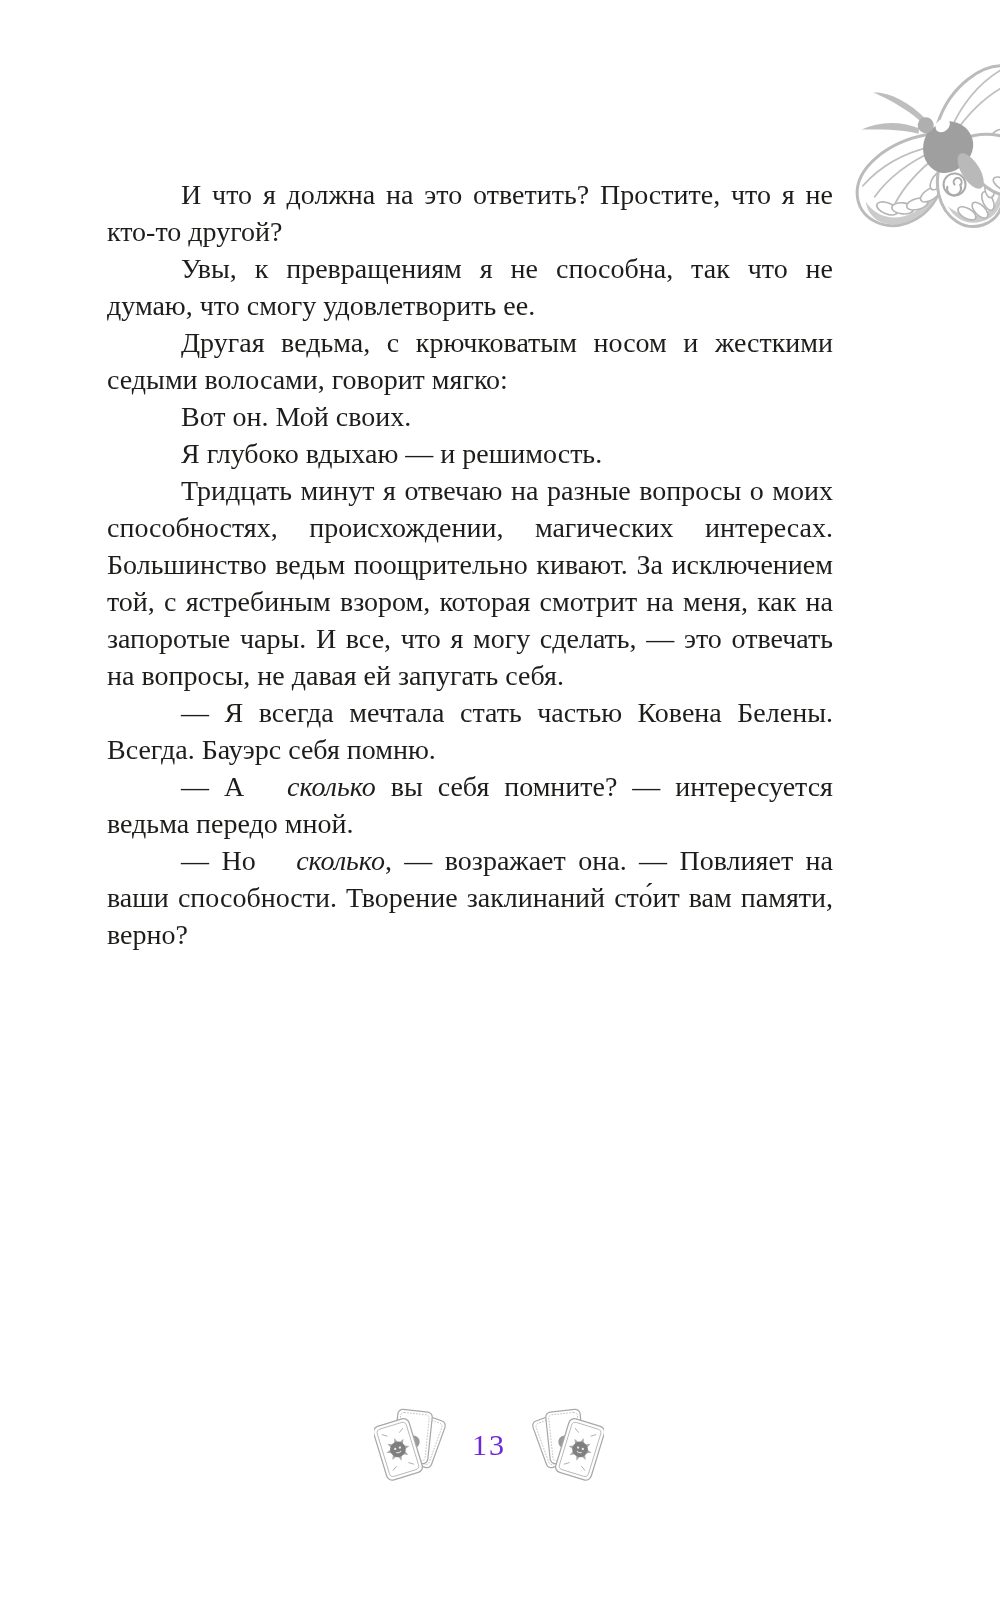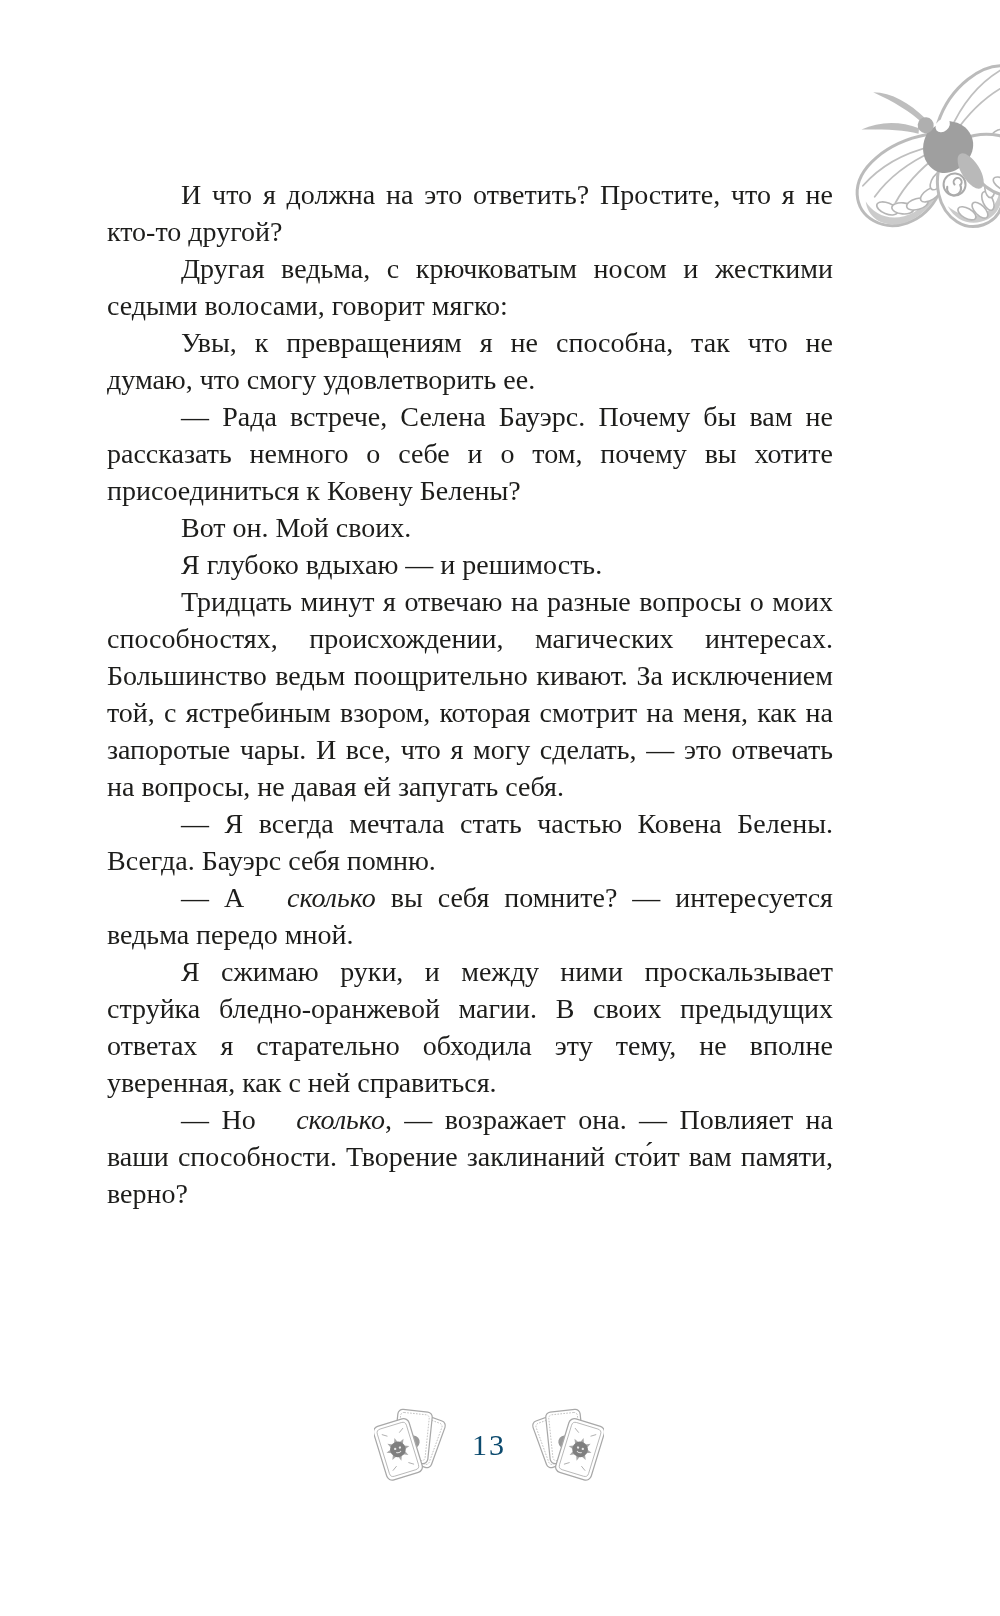--- a/index.html
+++ b/index.html
@@ -44,21 +44,21 @@
     justify-content: center;
     align-items: flex-start;
     gap: 24px;
     transform: translateX(-11px);
   }
   .cards { width: 74px; height: 84px; }
   .cards.mirrored { transform: scaleX(-1); }
   .page-number {
     font-size: 30px;
     line-height: 1;
-    color: #0c4a6e;
+    color: #6d28d9;
     margin-top: 22px;
     letter-spacing: 2px;
   }
   .defs-holder { position: absolute; width: 0; height: 0; overflow: hidden; }
 </style>
 </head>
 <body>
 
 <div class="page">
 
@@ -156,29 +156,27 @@
 
       <path d="M112 70 C 92 76 84 96 94 110 C 104 122 128 122 138 108 C 146 96 142 80 128 72 Z" fill="#8f8f8f"></path>
       <ellipse cx="126" cy="75" rx="8" ry="6" fill="#ffffff"></ellipse>
       <circle cx="113" cy="64" r="8" fill="#a2a2a2"></circle>
       <ellipse cx="118" cy="128" rx="9" ry="20" fill="#adadad" transform="rotate(8 118 128)"></ellipse>
     </g>
   </svg>
 
   <div class="text-block">
     <p>И что я должна на это ответить? Простите, что я не кто-то другой?</p>
+    <p>Увы, к превращениям я не способна, так что не думаю, что смогу удовлетворить ее.</p>
     <p>Другая ведьма, с крючковатым носом и жесткими седыми волосами, говорит мягко:</p>
-    <p>Увы, к превращениям я не способна, так что не думаю, что смогу удовлетворить ее.</p>
-    <p>— Рада встрече, Селена Бауэрс. Почему бы вам не рассказать немного о себе и о том, почему вы хотите присоединиться к Ковену Белены?</p>
     <p>Вот он. Мой своих.</p>
     <p>Я глубоко вдыхаю — и решимость.</p>
     <p>Тридцать минут я отвечаю на разные вопросы о моих способностях, происхождении, магических интересах. Большинство ведьм поощрительно кивают. За исключением той, с ястребиным взором, которая смотрит на меня, как на запоротые чары. И все, что я могу сделать, — это отвечать на вопросы, не давая ей запугать себя.</p>
     <p>— Я всегда мечтала стать частью Ковена Белены. Всегда. Бауэрс себя помню.</p>
     <p><span>— А </span><em>сколько</em><span> вы себя помните? — интересуется ведьма передо мной.</span></p>
-    <p>Я сжимаю руки, и между ними проскальзывает струйка бледно-оранжевой магии. В своих предыдущих ответах я старательно обходила эту тему, не вполне уверенная, как с ней справиться.</p>
     <p><span>— Но </span><em>сколько</em><span>, — возражает она. — Повлияет на ваши способности. Творение заклинаний сто́ит вам памяти, верно?</span></p>
   </div>
 
   <div class="footer">
     <svg class="cards" viewBox="0 0 90 100">
         <use href="#card-fan"></use>
       </svg>
     <div class="page-number">13</div>
     <svg class="cards mirrored" viewBox="0 0 90 100">
         <use href="#card-fan"></use>

